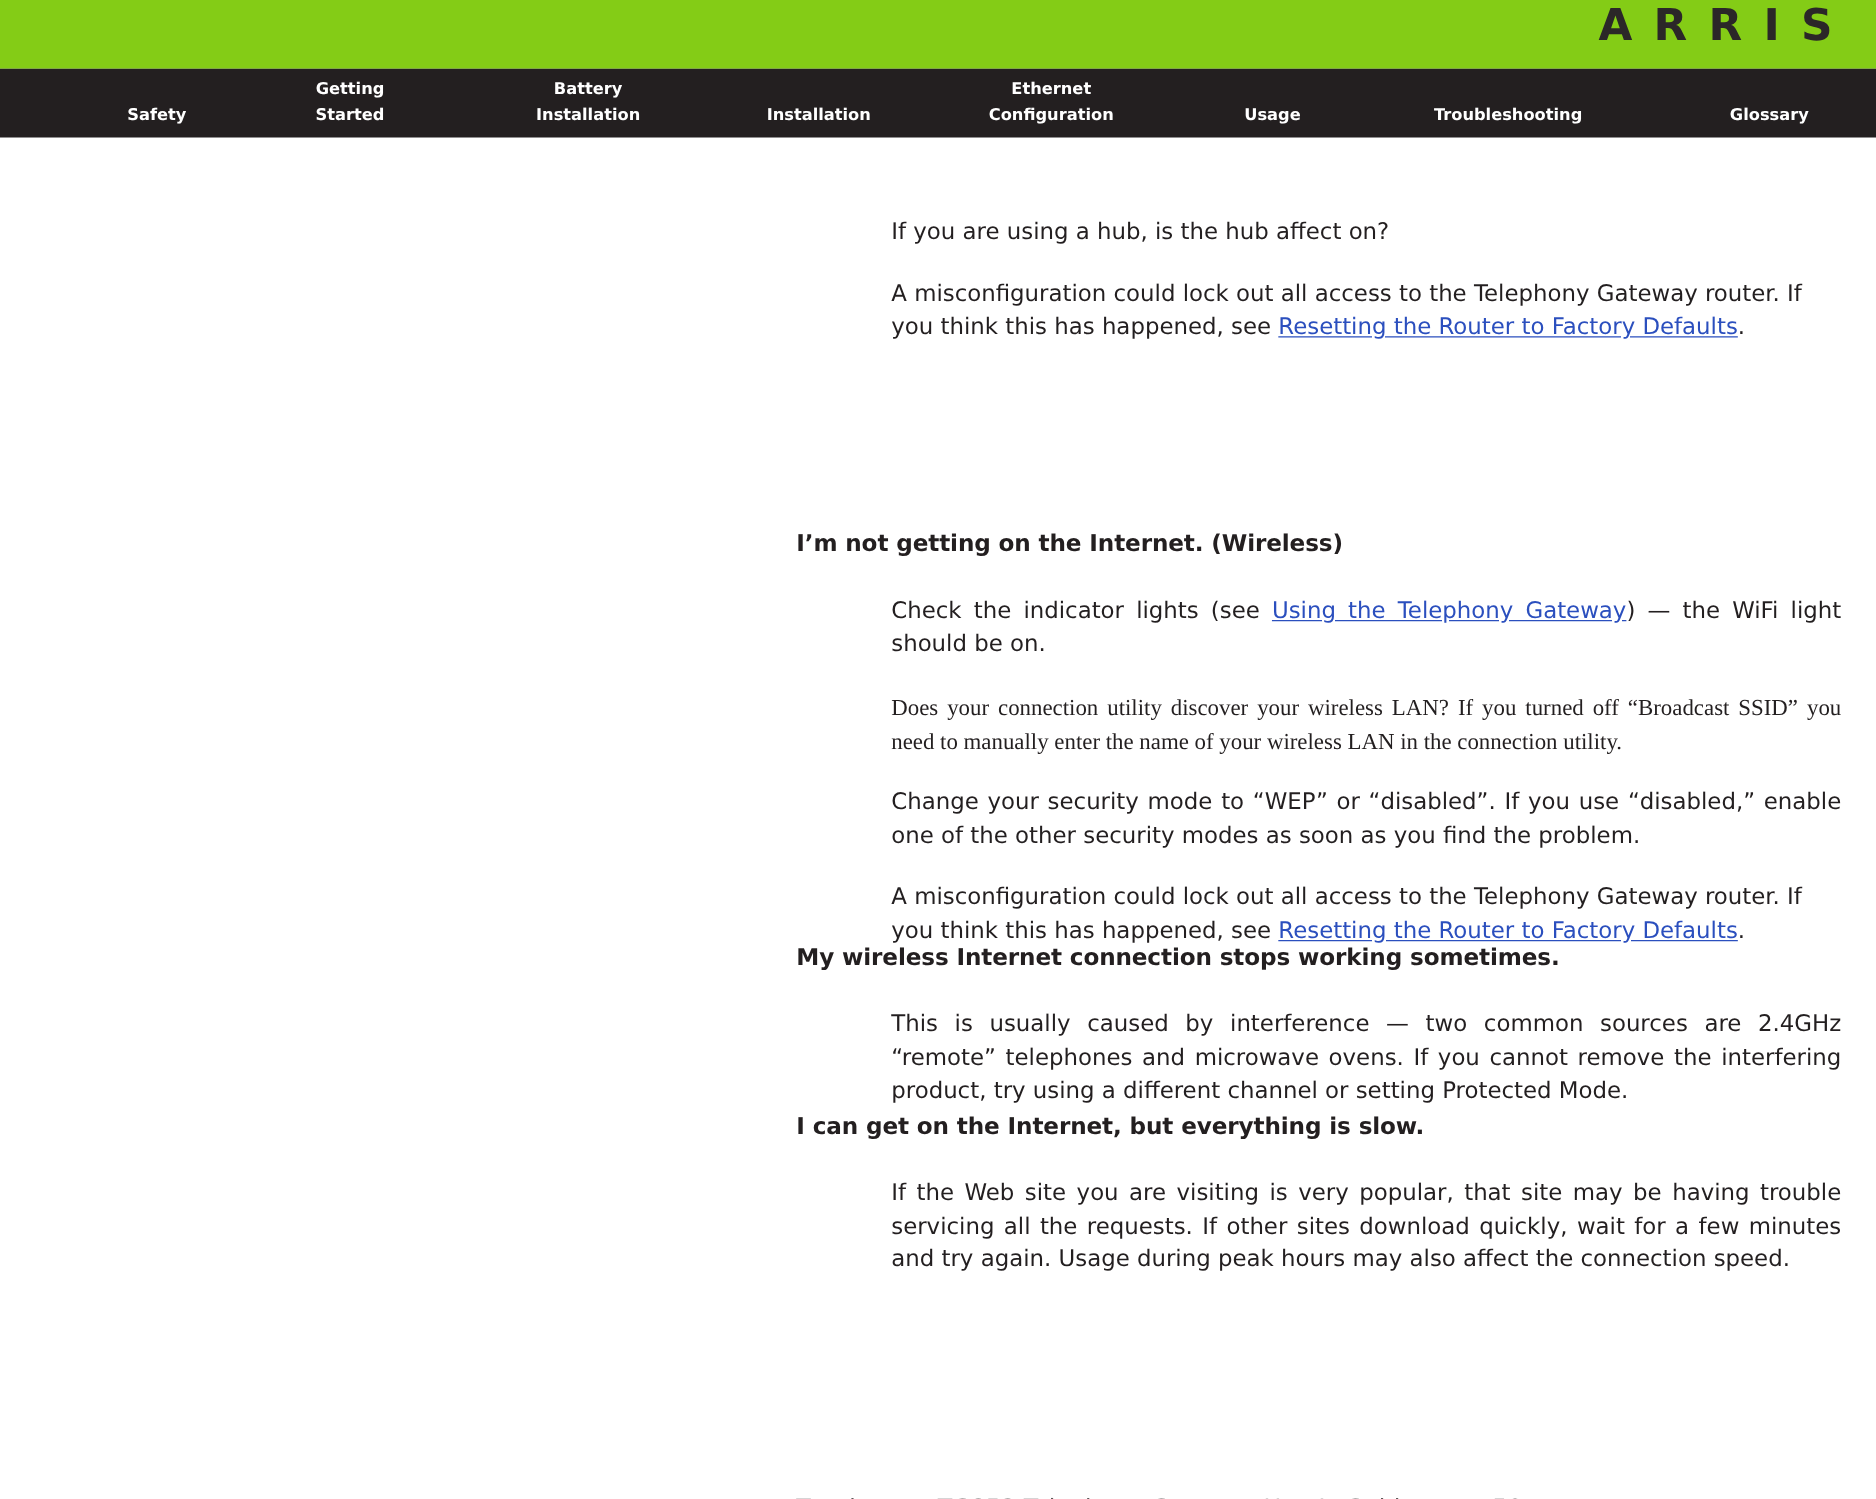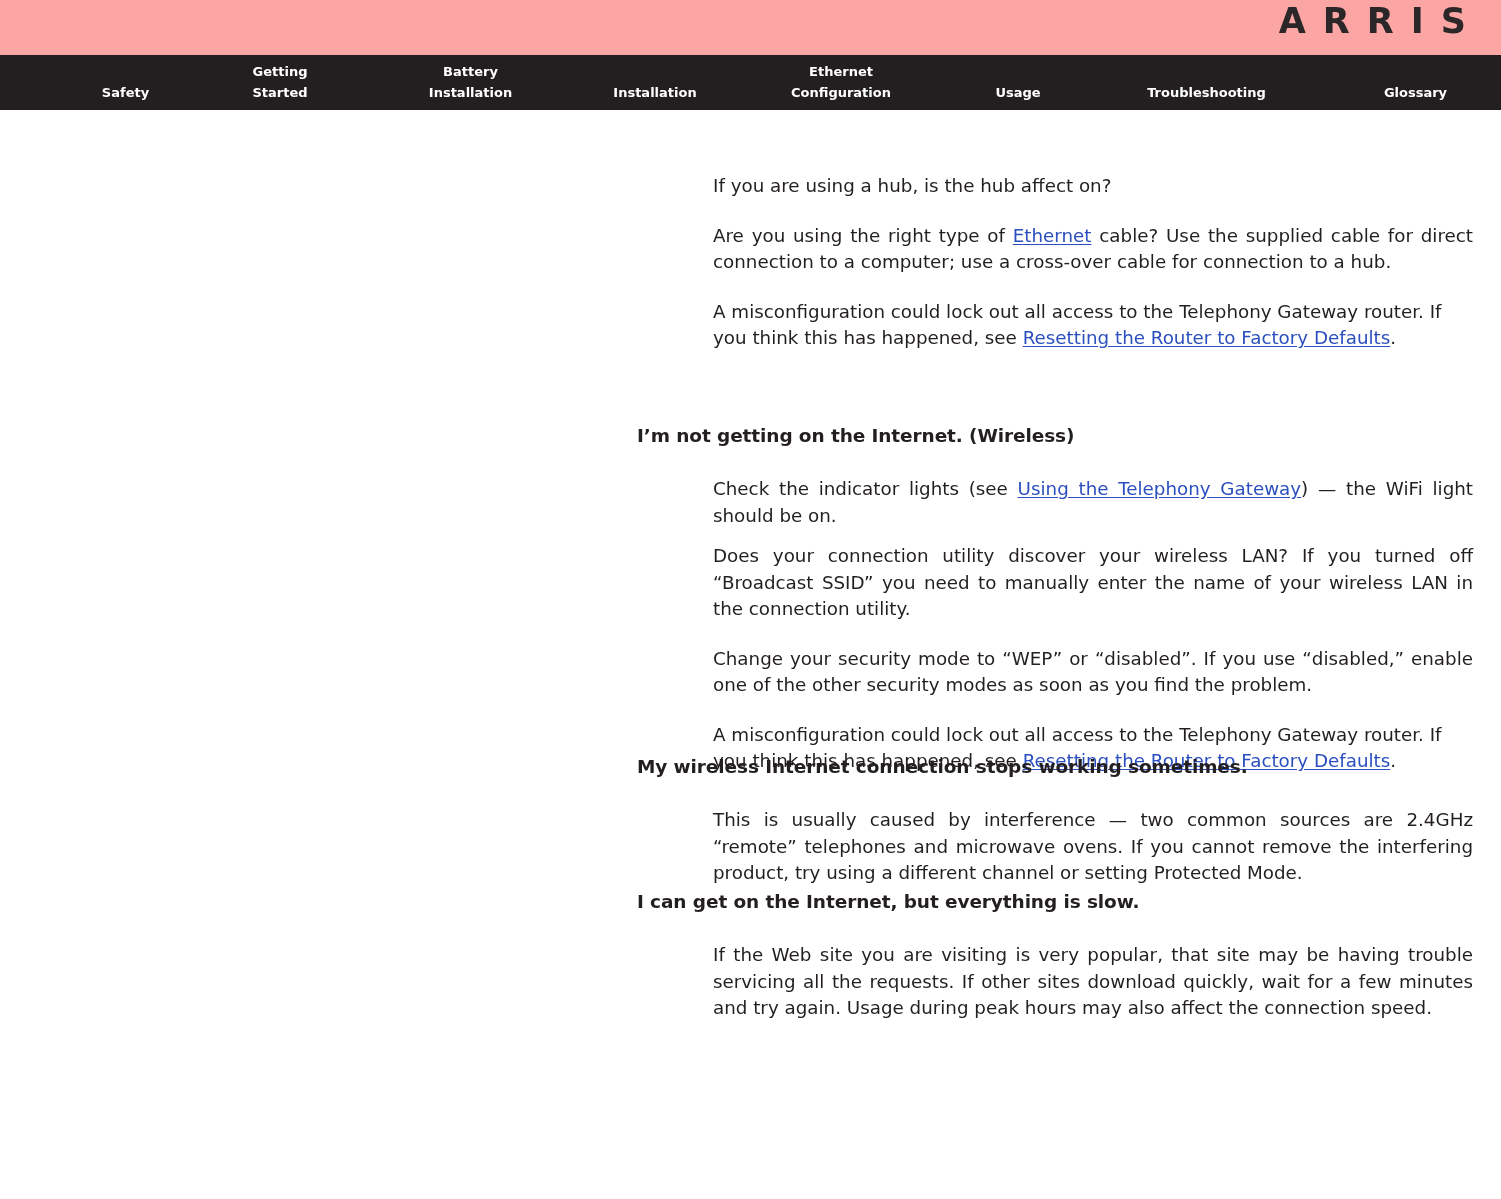--- a/index.html
+++ b/index.html
@@ -16,21 +16,21 @@
     overflow: hidden;
   }
 
   
   .logo-band {
     position: absolute;
     top: 0;
     left: 0;
     width: 1501px;
     height: 55px;
-    background: #fca5a5;
+    background: #84cc16;
   }
   .arris-logo {
     position: absolute;
     top: 2px;
     right: 18px;
     font-family: "DejaVu Sans", sans-serif;
     font-size: 35px;
     font-weight: 700;
     letter-spacing: 17px;
     color: #2b2728;
@@ -162,32 +162,31 @@
   <div class="nav-item nav-trouble">Troubleshooting</div>
   <div class="nav-item nav-glossary">Glossary</div>
 </div>
 
 <div class="content">
 
   <div class="section" style="top:35px;">
 
     <p class="body noalign" style="margin-top:28px;"><span>If you are using a hub, is the hub affect on?</span></p>
 
-    <p class="body" style="margin-top:23px;"><span>Are you using the right type of </span><a class="doclink" href="#">Ethernet</a><span> cable? Use the supplied cable for direct connection to a computer; use a cross-over cable for connection to a hub.</span></p>
 
 
     <p class="body noalign" style="margin-top:23px;"><span>A misconfiguration could lock out all access to the Telephony Gateway router. If you think this has happened, see </span><a class="doclink" href="#">Resetting the Router to Factory Defaults</a><span>.</span></p>
   </div>
 
   <div class="section" style="top:314px;">
     <h2 class="qheading">I’m not getting on the Internet. (Wireless)</h2>
 
     <p class="body" style="margin-top:28px;"><span>Check the indicator lights (see </span><a class="doclink" href="#">Using the Telephony Gateway</a><span>) — the WiFi light should be on.</span></p>
 
-    <p class="body" style="margin-top:14px;"><span>Does your connection utility discover your wireless LAN? If you turned off “Broadcast SSID” you need to manually enter the name of your wireless LAN in the connection utility.</span></p>
+    <p class="body" style="margin-top:24px;font-family:Liberation Serif, serif;"><span>Does your connection utility discover your wireless LAN? If you turned off “Broadcast SSID” you need to manually enter the name of your wireless LAN in the connection utility.</span></p>
 
     <p class="body" style="margin-top:23px;"><span>Change your security mode to “WEP” or “disabled”. If you use “disabled,” enable one of the other security modes as soon as you find the problem.</span></p>
 
     <p class="body noalign" style="margin-top:23px;"><span>A misconfiguration could lock out all access to the Telephony Gateway router. If you think this has happened, see </span><a class="doclink" href="#">Resetting the Router to Factory Defaults</a><span>.</span></p>
   </div>
 
   <div class="section" style="top:645px;">
     <h2 class="qheading">My wireless Internet connection stops working sometimes.</h2>
 
     <p class="body" style="margin-top:28px;"><span>This is usually caused by interference — two common sources are 2.4GHz “remote” telephones and microwave ovens. If you cannot remove the interfering product, try using a different channel or setting Protected Mode.</span></p>

